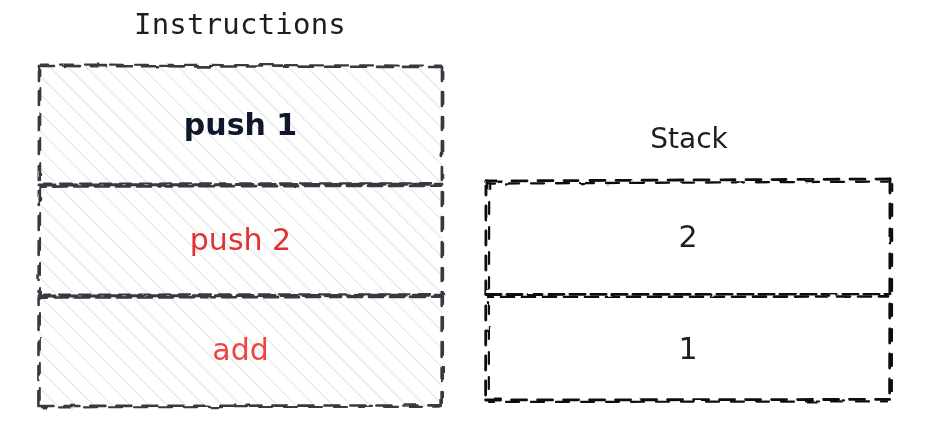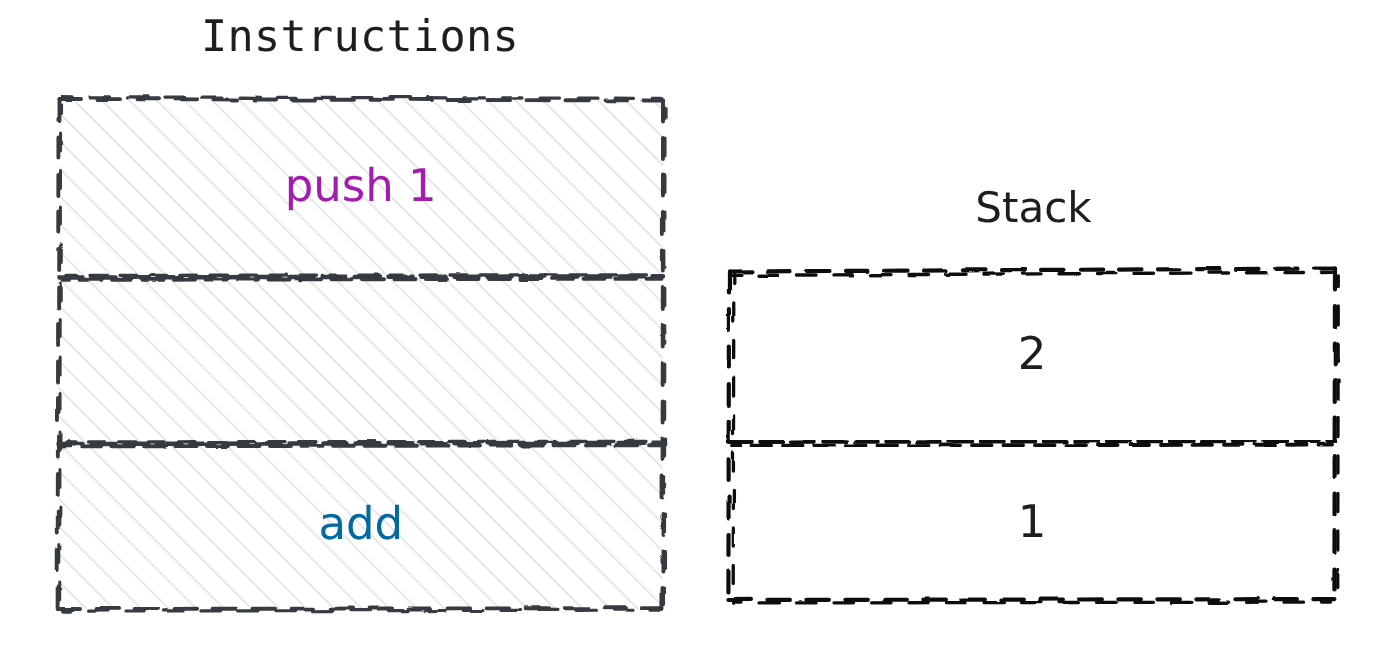--- a/index.html
+++ b/index.html
@@ -156,26 +156,29 @@
       <path d="M488,297.2 L888,296.4" stroke-width="2.6" stroke-dasharray="13 8" stroke-dashoffset="8"></path>
     </g>
   </g>
 </svg>
 
 <div class="panel" id="instructions-panel" style="left:0; top:0; width:480px; height:354px;">
 
   <div class="panel-title" id="instructions-title">Instructions</div>
 
   <div class="hit" style="left:39px; top:66px; width:403px; height:119px;">
-    <div class="cell-label instr-text" style="top:42px; color:#a21caf;">push 1</div>
+    <div class="cell-label instr-text" style="top:42px; color:#0f172a;font-weight:bold;">push 1</div>
   </div>
 
+  <div class="hit" style="left:39px; top:185px; width:403px; height:111px;">
+    <div class="cell-label instr-text" style="top:38px; color:#e03131;">push 2</div>
+  </div>
 
   <div class="hit" style="left:39px; top:296px; width:403px; height:110px;">
-    <div class="cell-label instr-text" style="top:37px; color:#0369a1;">add</div>
+    <div class="cell-label instr-text" style="top:37px; color:#ef4444;">add</div>
   </div>
 </div>
 
 <div class="panel" id="stack-panel" style="left:0; top:0; width:926px; height:374px;">
 
   <div class="panel-title" id="stack-title">Stack</div>
 
   <div class="hit" style="left:486px; top:180px; width:404px; height:115px;">
     <div class="cell-label stack-text" style="top:40px;">2</div>
   </div>

